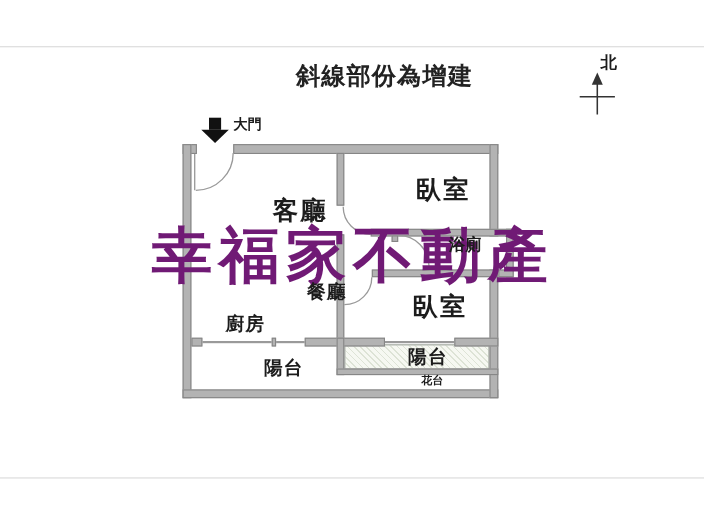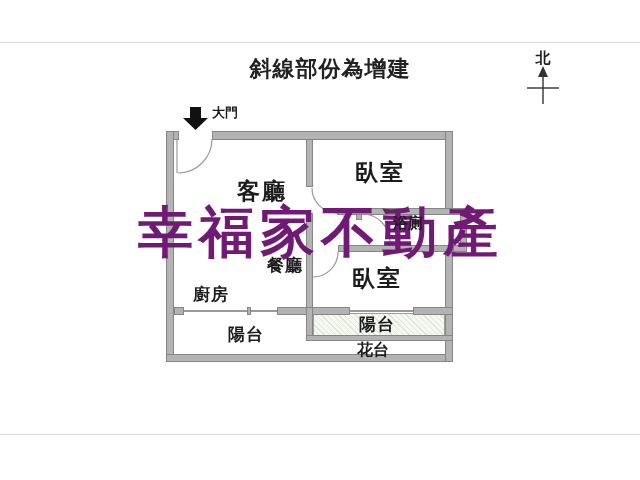--- a/index.html
+++ b/index.html
@@ -5,21 +5,21 @@
   html,body{margin:0;padding:0;background:#ffffff;}
   body{width:640px;height:480px;position:relative;overflow:hidden;
        font-family:"Liberation Sans","DejaVu Sans",sans-serif;color:#1c1c1c;}
   .frame-line{position:absolute;left:0;width:640px;height:1px;background:#d9d9d9;}
   
   .wall{position:absolute;background:#b3b3b3;border:1px solid #868686;box-sizing:border-box;z-index:10;}
   .winline{position:absolute;background:#9a9a9a;z-index:10;}
   .hatch{position:absolute;box-sizing:border-box;border:1px solid #9aa096;z-index:6;
          background:repeating-linear-gradient(45deg,#f6f8f2 0px,#f6f8f2 3px,#dde3d6 3px,#dde3d6 4px);}
   
-  .lbl{position:absolute;z-index:50;text-align:center;line-height:1.1;white-space:nowrap;}
+  .lbl{position:absolute;z-index:50;text-align:right;line-height:1.1;white-space:nowrap;}
   .title{font-size:22px;font-weight:bold;letter-spacing:1px;color:#222;}
   .room-lg{font-size:23px;font-weight:bold;letter-spacing:2px;}
   .room-md{font-size:17px;font-weight:bold;letter-spacing:1px;}
   .room-sm{font-size:15px;font-weight:bold;}
   .watermark{position:absolute;left:138px;top:205px;z-index:40;font-size:55px;font-weight:bold;
              letter-spacing:6px;color:#701a75;line-height:1;white-space:nowrap;}
   svg{position:absolute;z-index:12;}
   .svg-top{z-index:55;}
 </style>
 </head>
@@ -78,21 +78,21 @@
 
   <path d="M 152,63 A 25,25 0 0 0 177,88" fill="none" stroke="#9a9a9a" stroke-width="1.2"></path>
 
   <path d="M 178,127 A 25,25 0 0 1 153,152" fill="none" stroke="#9a9a9a" stroke-width="1.2"></path>
 
   <path d="M 202,89 A 28,28 0 0 1 230,117" fill="none" stroke="#9a9a9a" stroke-width="1.2"></path>
 </svg>
 
 <div class="watermark">幸福家不動產</div>
 
-<div class="lbl room-lg" style="left:214px;top:179px;width:96px;">客廳</div>
+<div class="lbl room-lg" style="left:202px;top:179px;width:96px;">客廳</div>
 <div class="lbl room-lg" style="left:332px;top:160px;width:96px;">臥室</div>
 <div class="lbl room-sm" style="left:378px;top:215px;width:60px;">浴廁</div>
 <div class="lbl room-md" style="left:255px;top:257px;width:60px;">餐廳</div>
 <div class="lbl room-md" style="left:181px;top:286px;width:60px;">廚房</div>
 <div class="lbl room-lg" style="left:329px;top:266px;width:96px;">臥室</div>
 <div class="lbl room-md" style="left:216px;top:326px;width:60px;">陽台</div>
 <div class="lbl room-md" style="left:347px;top:316px;width:60px;">陽台</div>
-<div class="lbl" style="left:343px;top:341px;width:60px;font-size:16px;font-weight:bold;">花台</div>
+<div class="lbl" style="left:343px;top:341px;width:60px;font-size:10px;font-weight:bold;">花台</div>
 
 </body></html>

